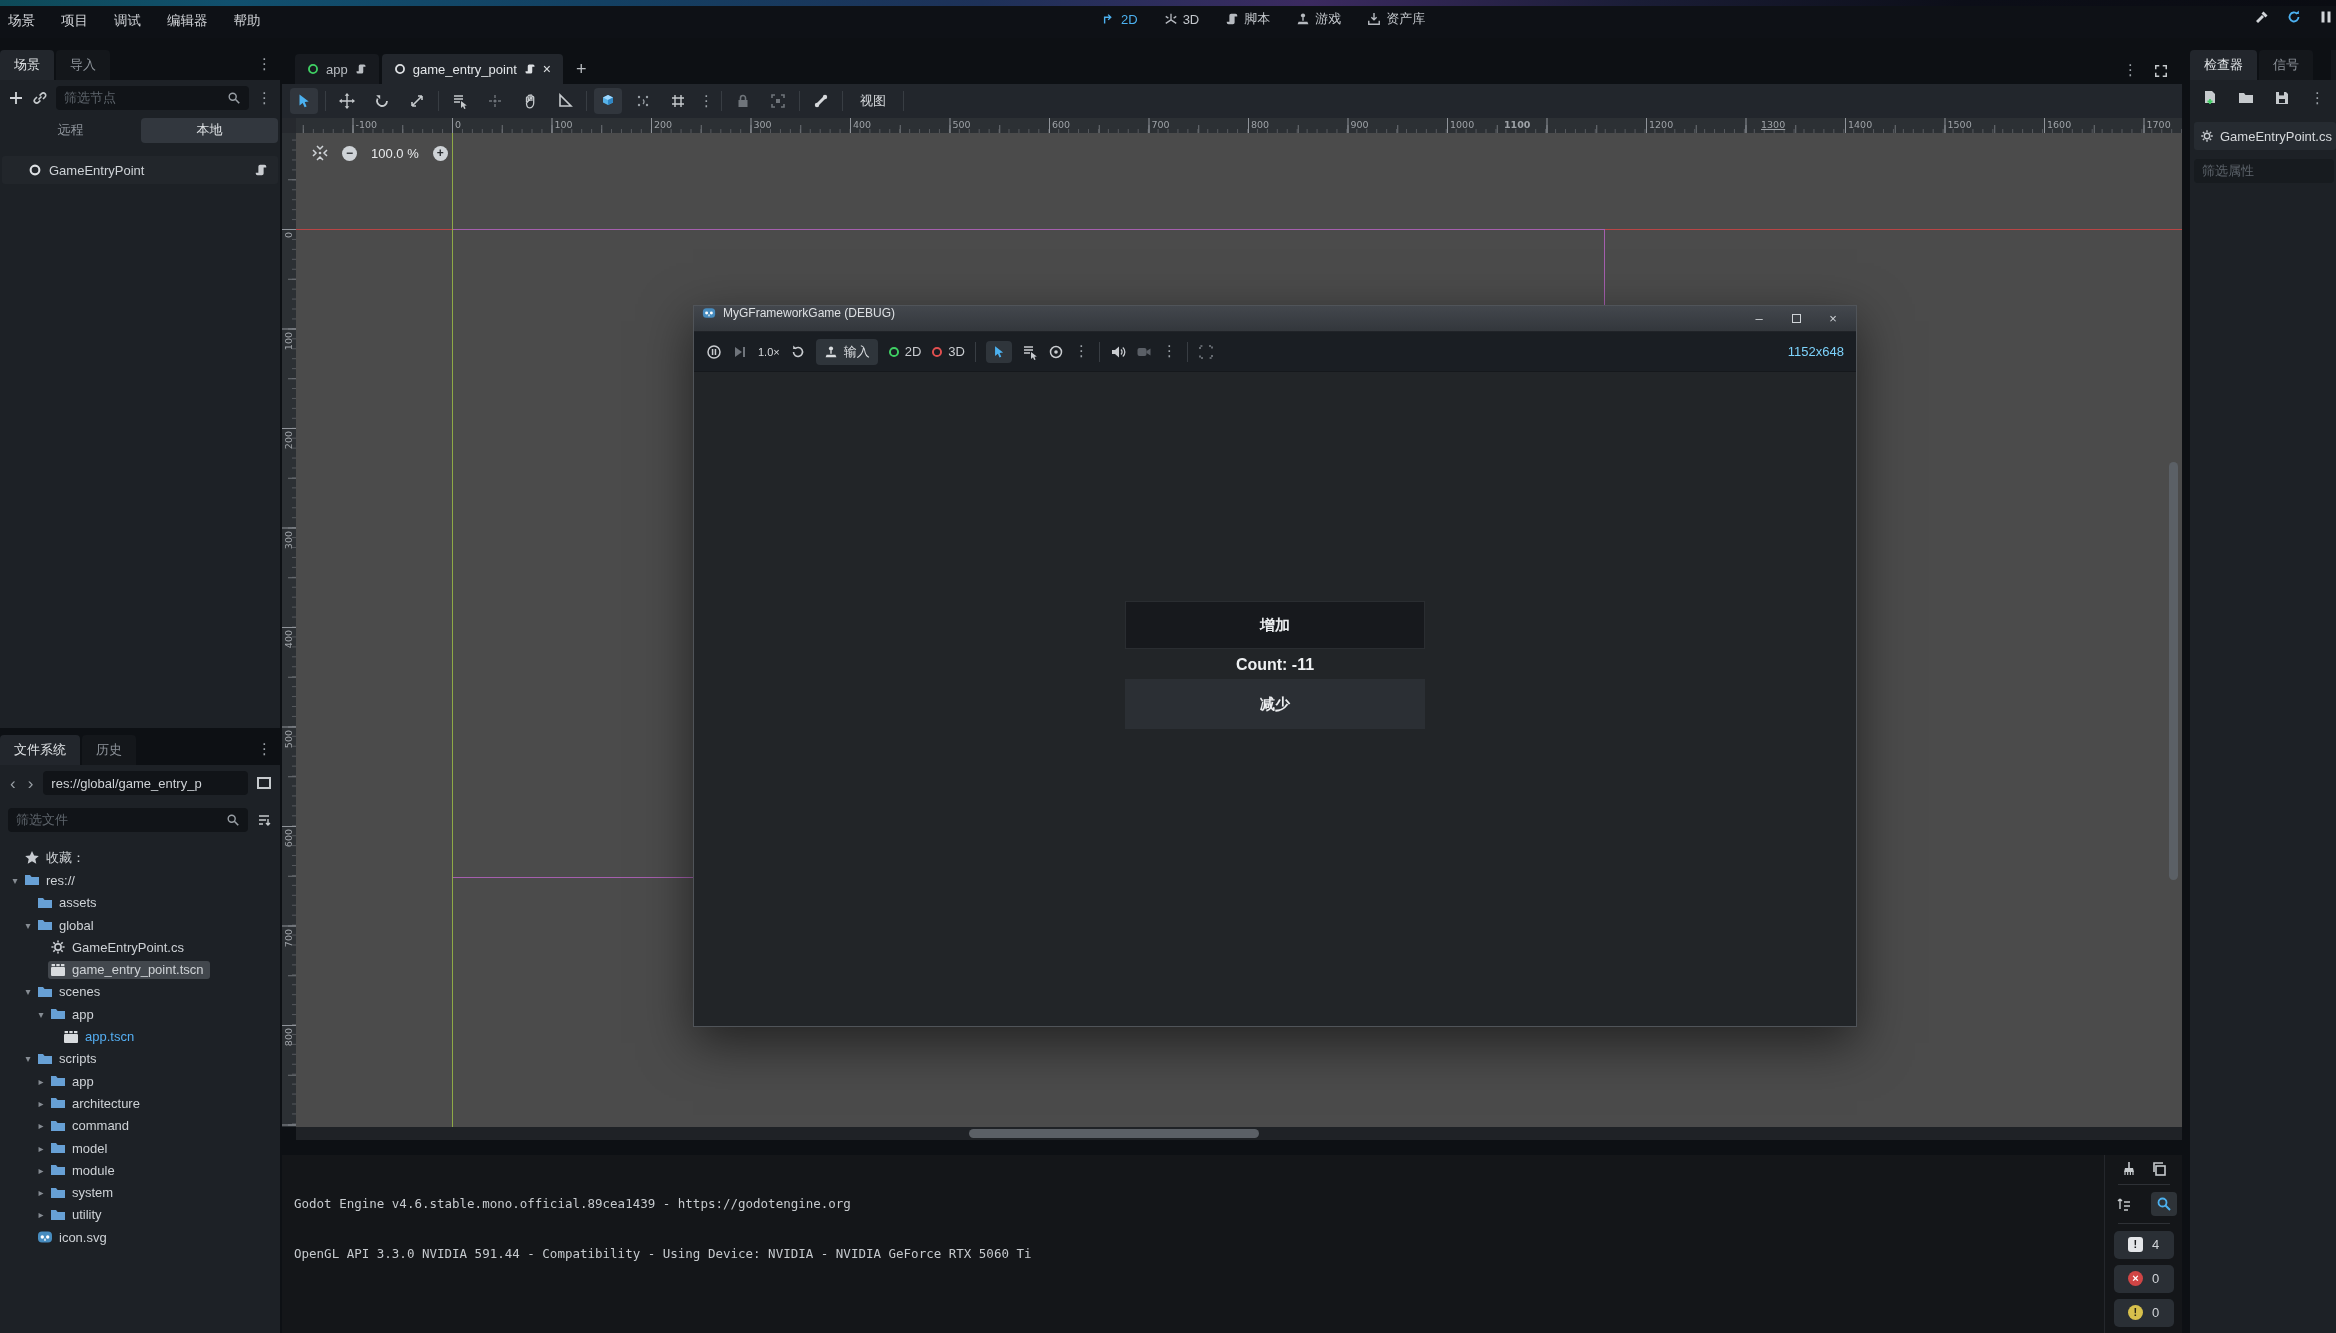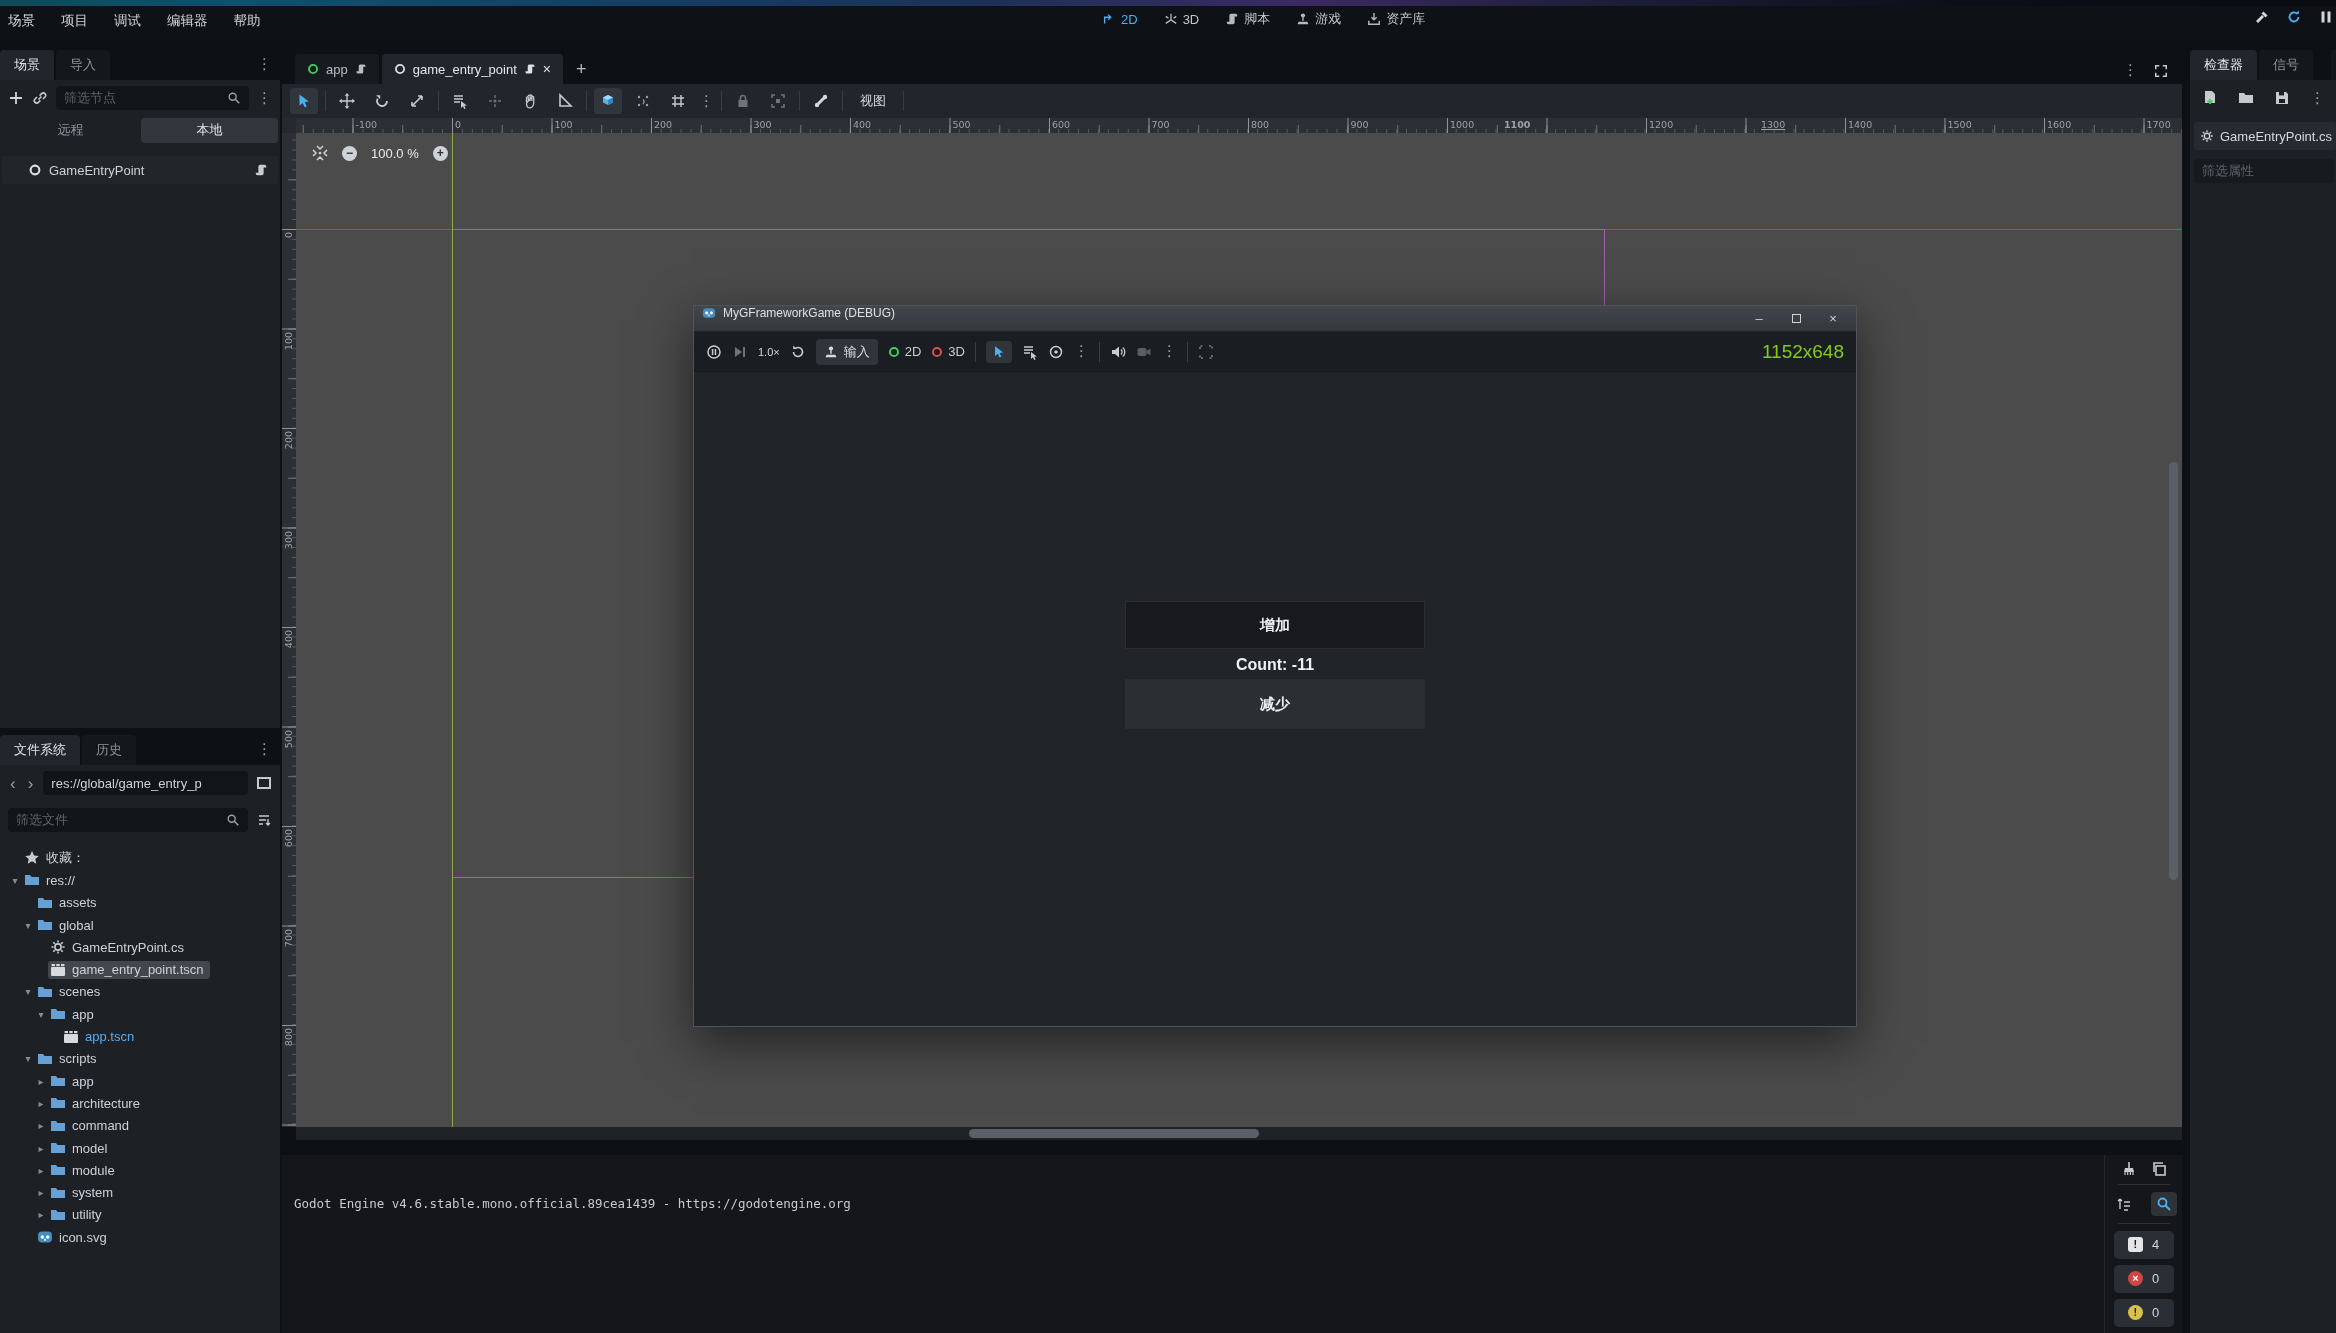--- a/index.html
+++ b/index.html
@@ -106,21 +106,21 @@
   .tab-sliver{position:absolute;right:0;top:0;width:5px;height:30px;background:#14171b}
   
   #game-window{position:absolute;left:693px;top:305px;width:1164px;height:722px;z-index:50;border:1px solid #505459;box-shadow:0 16px 48px rgba(0,0,0,.55);background:#222528}
   #gw-titlebar{height:26px;background:linear-gradient(#43474d,#33373c);display:flex;align-items:flex-start;padding:0 8px;gap:7px;border-bottom:1px solid #202328}
   #gw-title{font-size:12px;color:#dde0e3;flex:1}
   .wbtn{width:30px;height:100%;display:flex;align-items:center;justify-content:center;color:#cfd3d7;font-size:13px}
   .wbtn .sq{width:9px;height:9px;border:1px solid #cfd3d7}
   #gw-toolbar{height:40px;background:#1a1e23;display:flex;align-items:center;gap:10px;padding:0 12px;border-bottom:1px solid #15181c}
   .gw-tile{display:flex;align-items:center;gap:6px;background:#2f353b;border-radius:4px;padding:4px 8px;color:#dadde0}
   .gw-ring{display:flex;align-items:center;gap:5px;color:#c9ccd0}
-  #gw-res{margin-left:auto;color:#84cc16;font-size:19px}
+  #gw-res{margin-left:auto;color:#7dd3fc;font-size:13px}
   #gw-speed{color:#d6d9dc;font-size:11px}
   #gw-content{position:relative;height:654px;background:#222528}
   .gbtn{position:absolute;left:50%;transform:translateX(-50%);width:300px;display:flex;align-items:center;justify-content:center;color:#eceef0;font-size:15px;font-weight:bold}
   #btn-inc{top:229px;height:48px;background:#17191d;border:1px solid #2a2d31}
   #btn-dec{top:307px;height:50px;background:#2b2f34}
   #count-label{position:absolute;left:50%;transform:translateX(-50%);top:284px;font-size:16px;color:#eef0f2;font-weight:bold;white-space:nowrap}
 </style>
 </head>
 <body>
 
@@ -715,20 +715,21 @@
     </div>
     <div id="canvas-vscroll"></div>
   </div>
   <div id="hscroll">
       <div class="thumb"></div>
     </div>
 
   <div id="output">
     <div id="output-text">
       <div>Godot Engine v4.6.stable.mono.official.89cea1439 - https://godotengine.org</div>
+      <div>OpenGL API 3.3.0 NVIDIA 591.44 - Compatibility - Using Device: NVIDIA - NVIDIA GeForce RTX 5060 Ti</div>
       <div style="min-height:16.5px"></div>
       
     </div>
     <div id="output-side">
       <div class="side-icons">
         <span class="i i16">
             <svg viewBox="0 0 16 16">
               <path d="M8 1v6" stroke="#c6cacd" stroke-width="1.6"></path>
               <path d="M4 7h8l1 4H3z" fill="#c6cacd"></path>
               <path d="M4 11v3M6.7 11v3M9.4 11v3M12 11v3" stroke="#c6cacd" stroke-width="1.2"></path>

